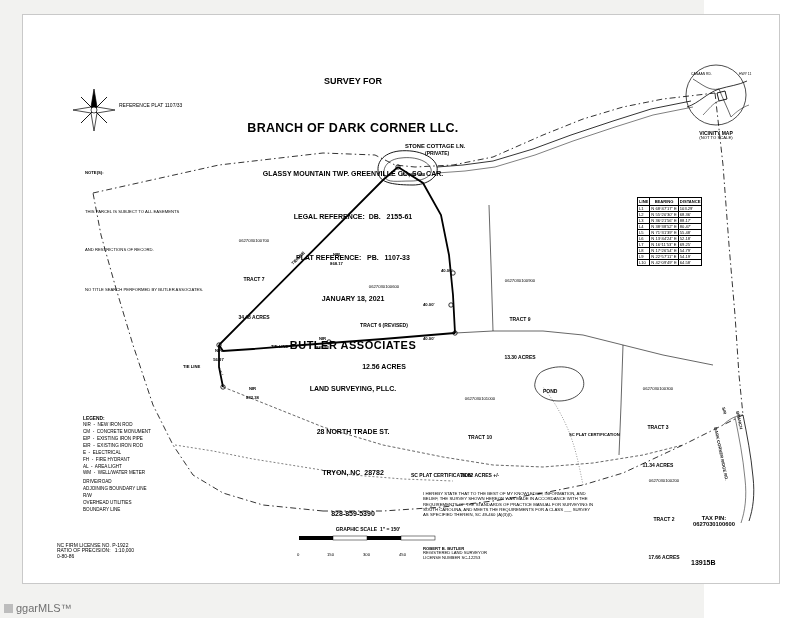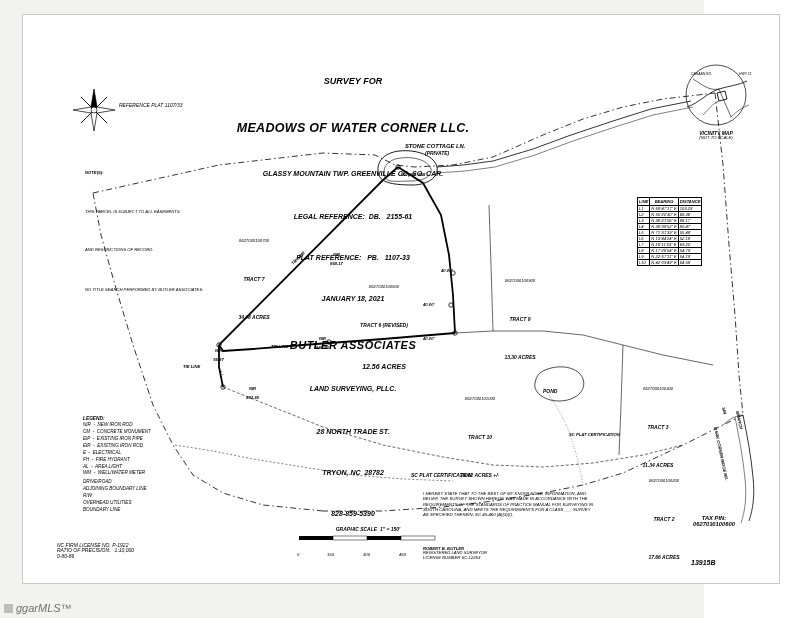--- a/index.html
+++ b/index.html
@@ -1,17 +1,17 @@
 <!DOCTYPE html>
 <html><head>
 <meta charset="utf-8">
 <style>
   html,body{margin:0;padding:0;background:#ffffff;}
   body{width:800px;height:618px;overflow:hidden;font-family:"Liberation Sans",sans-serif;}
-  #sheet{position:relative;width:704px;height:618px;background:#f2f2f0;font-style:italic;}
+  #sheet{position:relative;width:704px;height:618px;background:#f2f2f0;}
   #plat{position:absolute;left:22px;top:14px;width:756px;height:568px;background:#ffffff;border:1px solid #c9c9c9;}
   .abs{position:absolute;}
   .txt{font-family:"Liberation Sans",sans-serif;color:#000;white-space:pre;line-height:1.05;}
   .b{font-weight:bold;}
   .ctr{text-align:center;}
   .tiny{font-size:4.2px;}
   .xs{font-size:5px;}
   .s{font-size:5.8px;}
   .m{font-size:7px;}
   .l{font-size:9px;}
@@ -26,21 +26,21 @@
   .legend div{font-size:4.6px;line-height:1.5;}
 </style>
 </head>
 <body>
 
 <div id="sheet">
   <div id="plat">
 
     <div class="abs txt ctr" style="left:180px;top:28px;width:300px;">
       <div class="l b">SURVEY FOR</div>
-      <div class="xxl b" style="margin-top:2px;letter-spacing:.3px;">MEADOWS OF WATER CORNER LLC.</div>
+      <div class="xxl b" style="margin-top:2px;letter-spacing:.3px;">BRANCH OF DARK CORNER LLC.</div>
       <div class="m b" style="margin-top:2px;">GLASSY MOUNTAIN TWP. GREENVILLE CO, SO. CAR.</div>
       <div class="m b" style="margin-top:2px;">LEGAL REFERENCE:  DB.   2155-61</div>
       <div class="m b">PLAT REFERENCE:   PB.   1107-33</div>
       <div class="m b">JANUARY 18, 2021</div>
       <div class="xl b" style="margin-top:4px;letter-spacing:.5px;">BUTLER ASSOCIATES</div>
       <div class="m b">LAND SURVEYING, PLLC.</div>
       <div class="m b" style="margin-top:2px;">28 NORTH TRADE ST.</div>
       <div class="m b">TRYON, NC  28782</div>
       <div class="m b">828-859-5390</div>
     </div>

